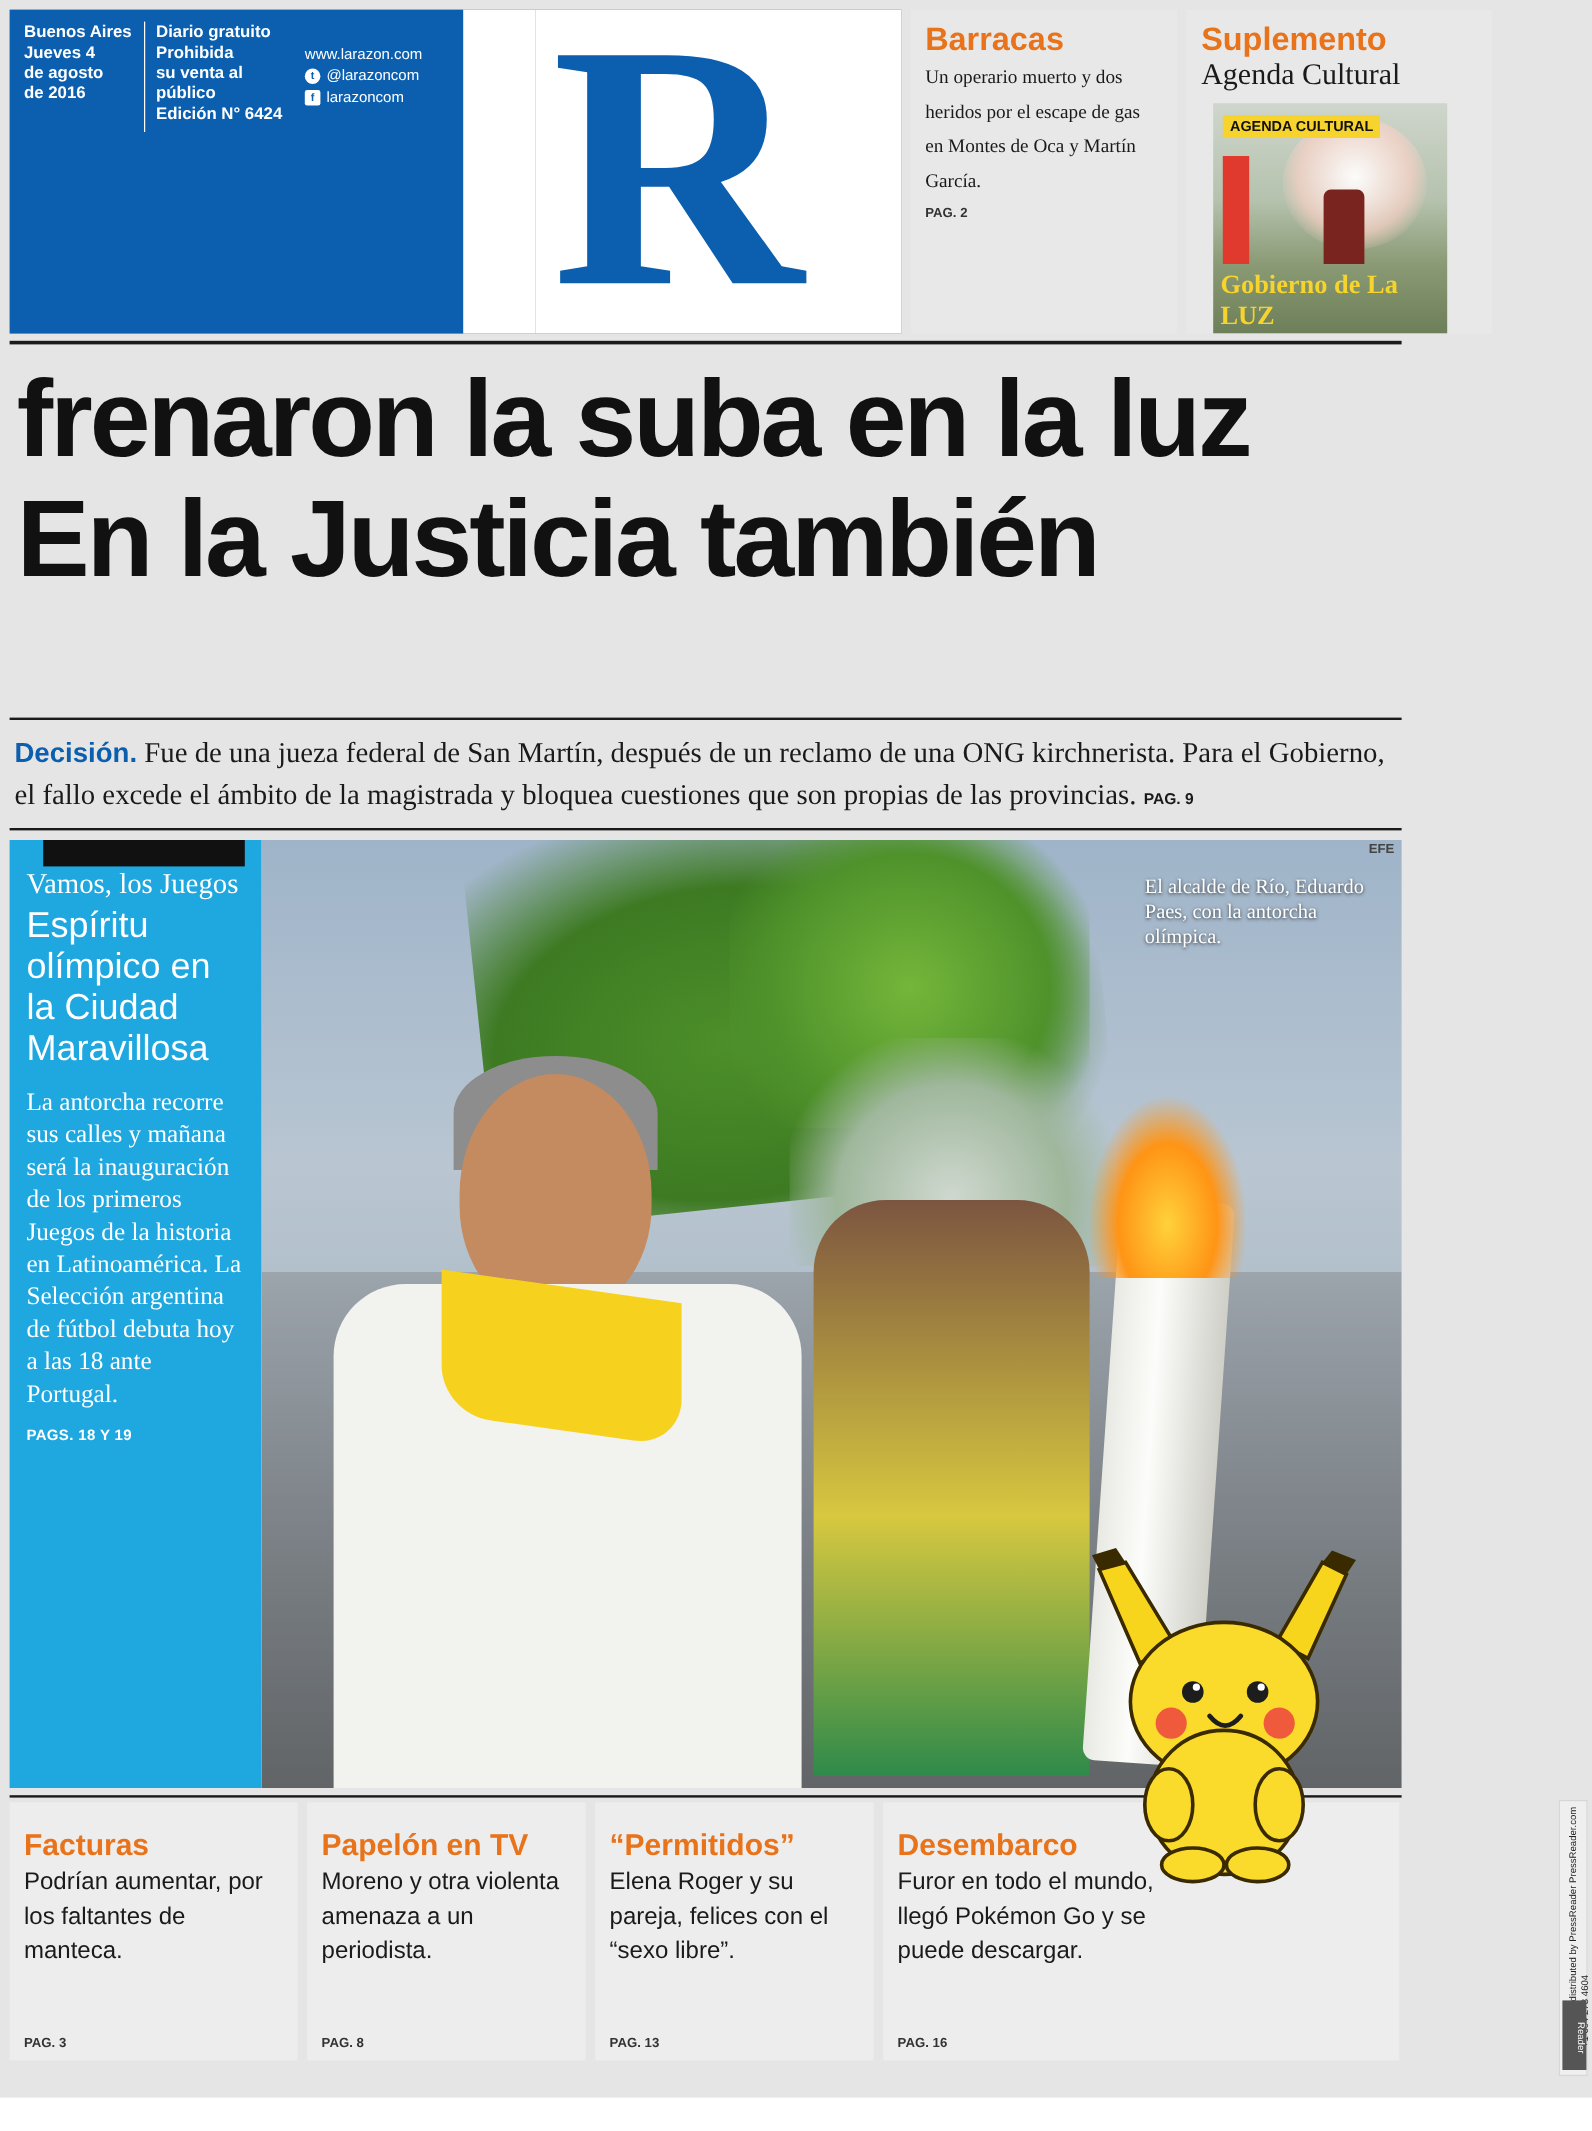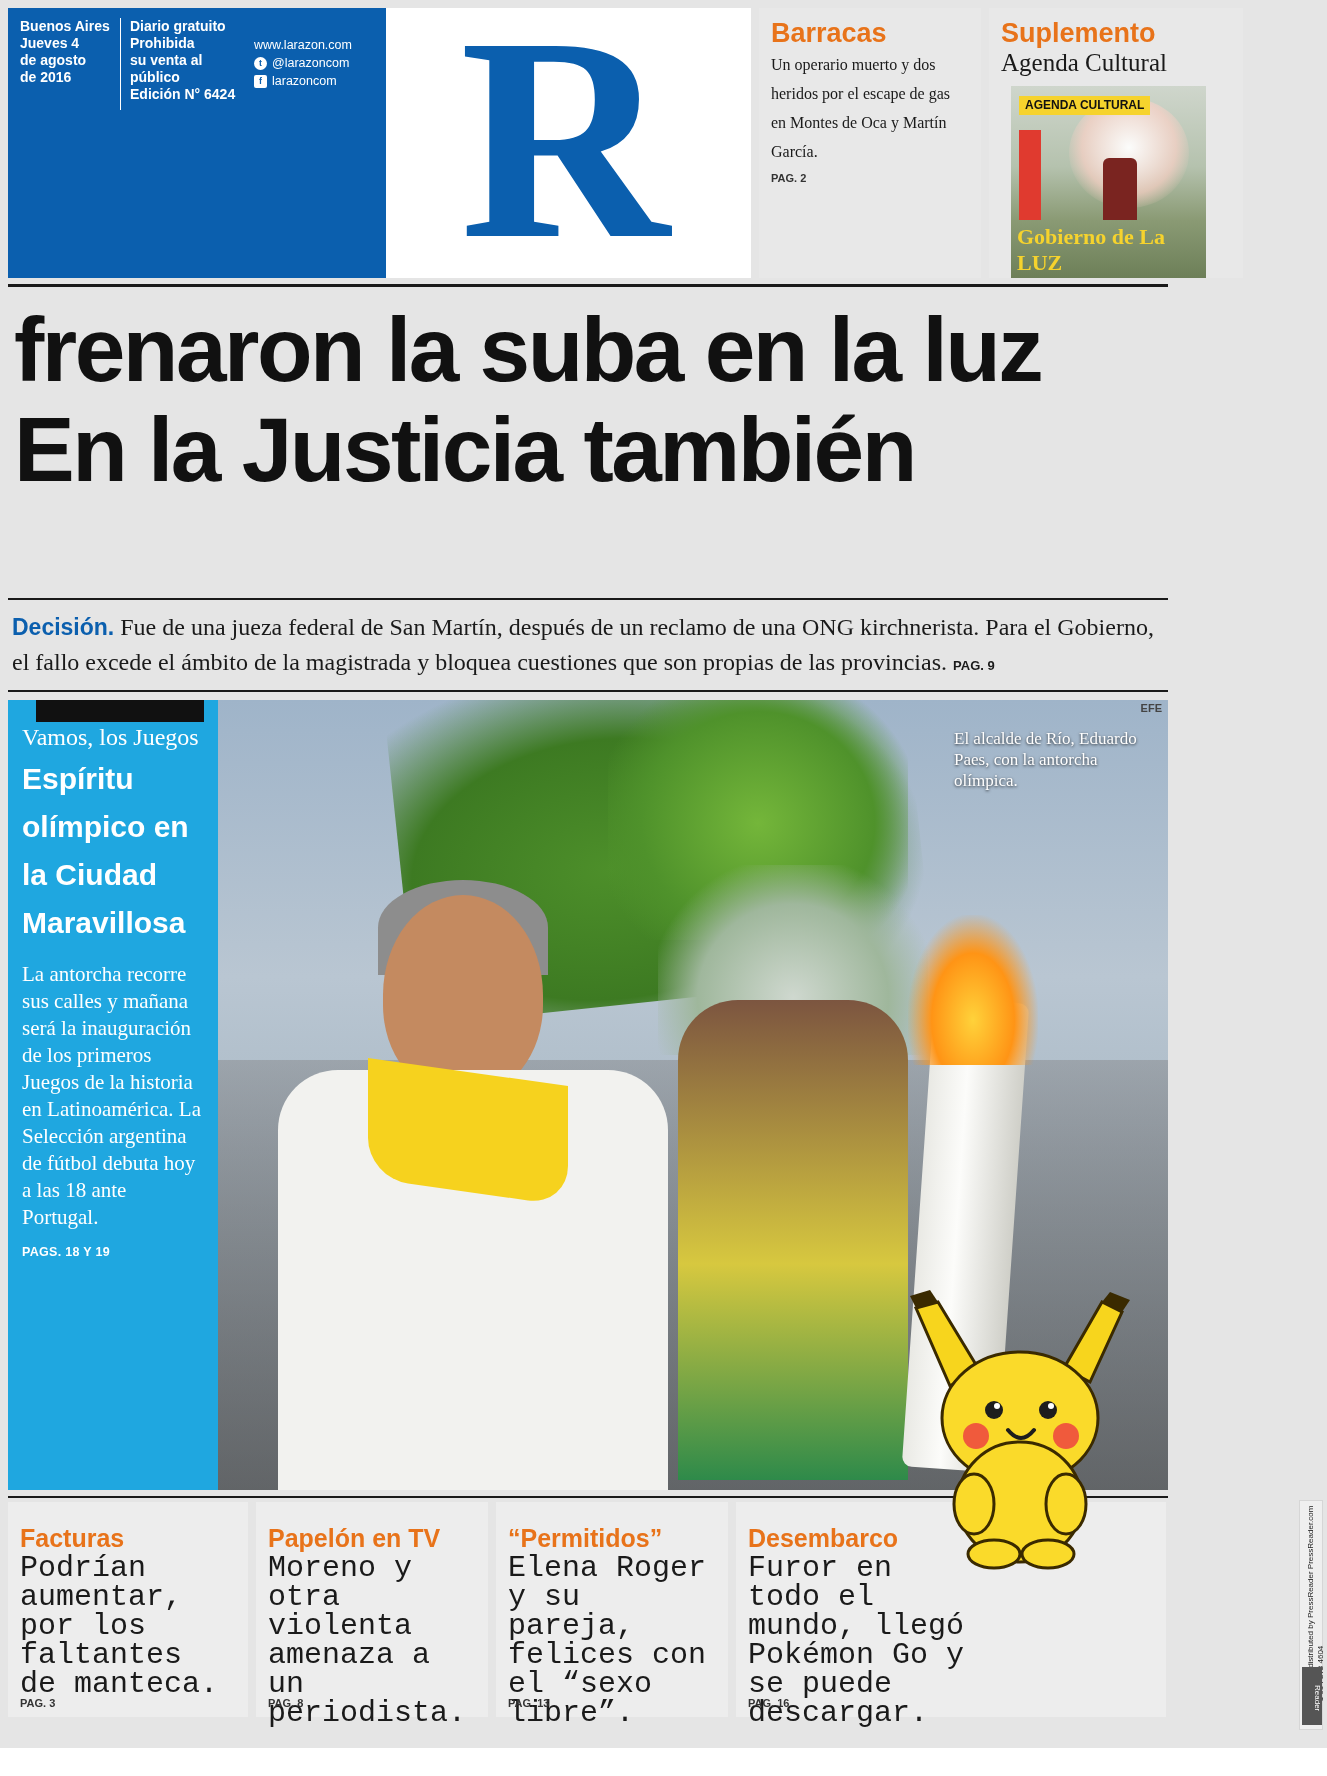--- a/index.html
+++ b/index.html
@@ -122,21 +122,21 @@
   .rule-deck { left:8px; top:690px; width:1160px; height:2px; }
 
   
   .photoblock { position:absolute; left:8px; top:700px; width:1160px; height:790px; }
   .pb-sidebar {
     position:absolute; left:0; top:0; width:210px; height:790px; background:#1fa7e0; color:#fff;
     padding:24px 14px 10px 14px;
   }
   .pb-black { position:absolute; left:28px; top:0; width:168px; height:22px; background:#111; }
   .pb-vamos { font-size:24px; line-height:26px; font-family:"Liberation Serif", serif; }
-  .pb-title { font-size:30px; line-height:48px; font-weight:bold; margin-top:5px; }
+  .pb-title { font-size:30px; line-height:34px; font-weight:normal; margin-top:5px; }
   .pb-text { font-size:21px; line-height:27px; margin-top:14px; font-family:Liberation Serif, serif; }
   .pb-pags { font-size:12.5px; font-weight:bold; margin-top:14px; letter-spacing:.3px; }
 
   .rio-logo { position:absolute; left:14px; top:600px; width:180px; height:170px; }
   .rio-word {
     position:absolute; left:2px; top:110px; font-size:40px; font-weight:bold; color:#fff;
     font-family:"Liberation Serif", serif; letter-spacing:1px;
   }
 
   .pb-photo {
@@ -180,21 +180,21 @@
 
   
   .rule-bot { left:8px; top:1496px; width:1160px; height:2px; }
   .teasers { position:absolute; left:8px; top:1502px; width:1160px; height:215px; display:flex; gap:8px; }
   .teaser { background:#ededed; padding:22px 12px; position:relative; }
   .t1 { width:240px; }
   .t2 { width:232px; }
   .t3 { width:232px; }
   .t4 { width:430px; }
   .t-kicker { color:#e8731a; font-weight:bold; font-size:25px; line-height:28px; }
-  .t-body { font-size:30px; line-height:29px; font-family:Liberation Mono, monospace; margin-top:2px; }
+  .t-body { font-size:20px; line-height:29px; font-family:Liberation Sans, sans-serif; margin-top:2px; }
   .t-pag { position:absolute; left:12px; bottom:8px; font-size:11px; font-weight:bold; color:#333; }
 
   
   .spine { position:absolute; right:4px; top:1500px; width:24px; height:230px; background:#efefef; border:1px solid #d6d6d6; }
   .spine-text {
     position:absolute; left:-88px; top:96px; width:208px;
     transform:rotate(-90deg); font-size:8px; line-height:10px; color:#222; text-align:left;
   }
   .spine-logo {
     position:absolute; left:2px; bottom:4px; width:20px; height:58px; background:#555; color:#fff;

